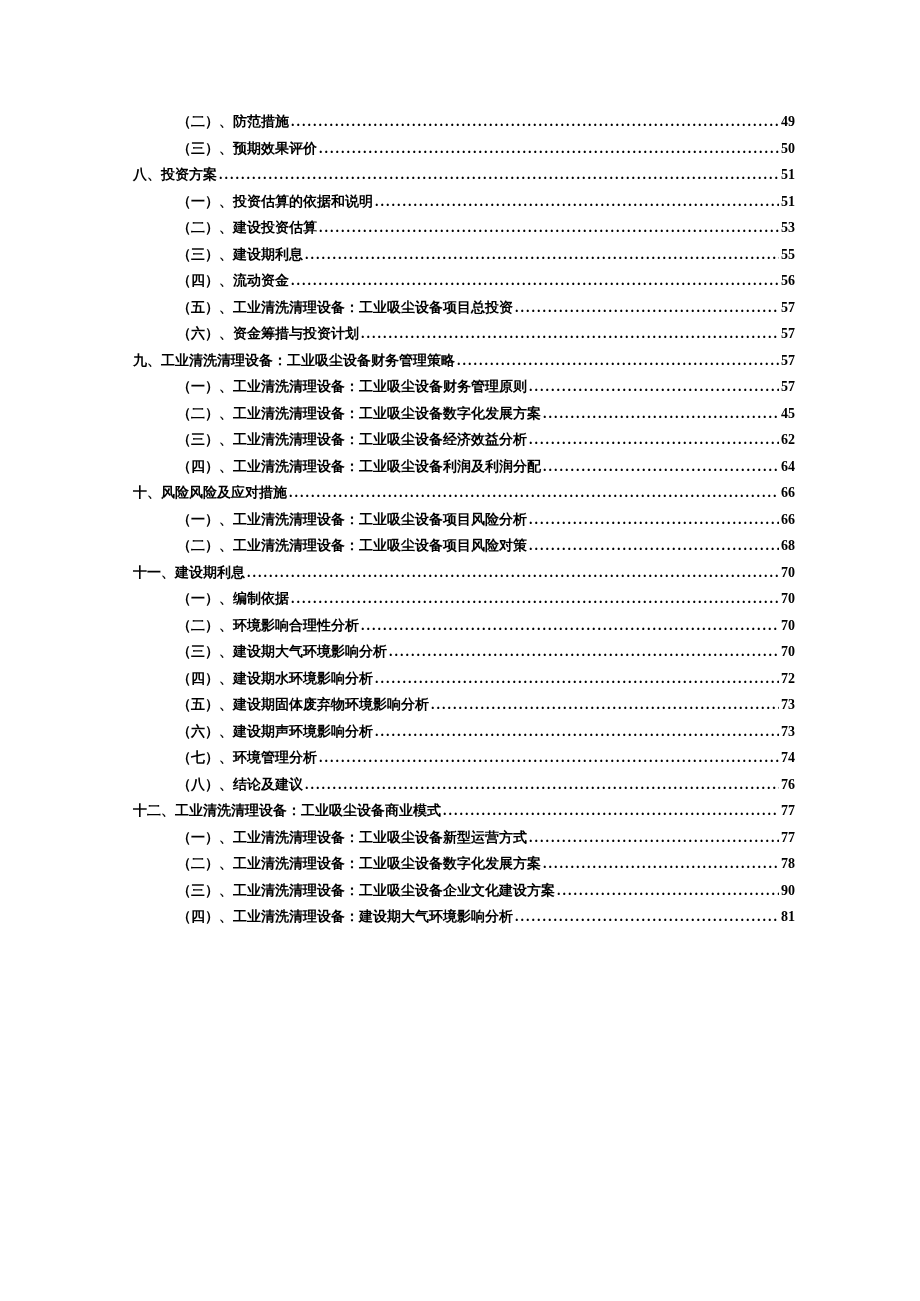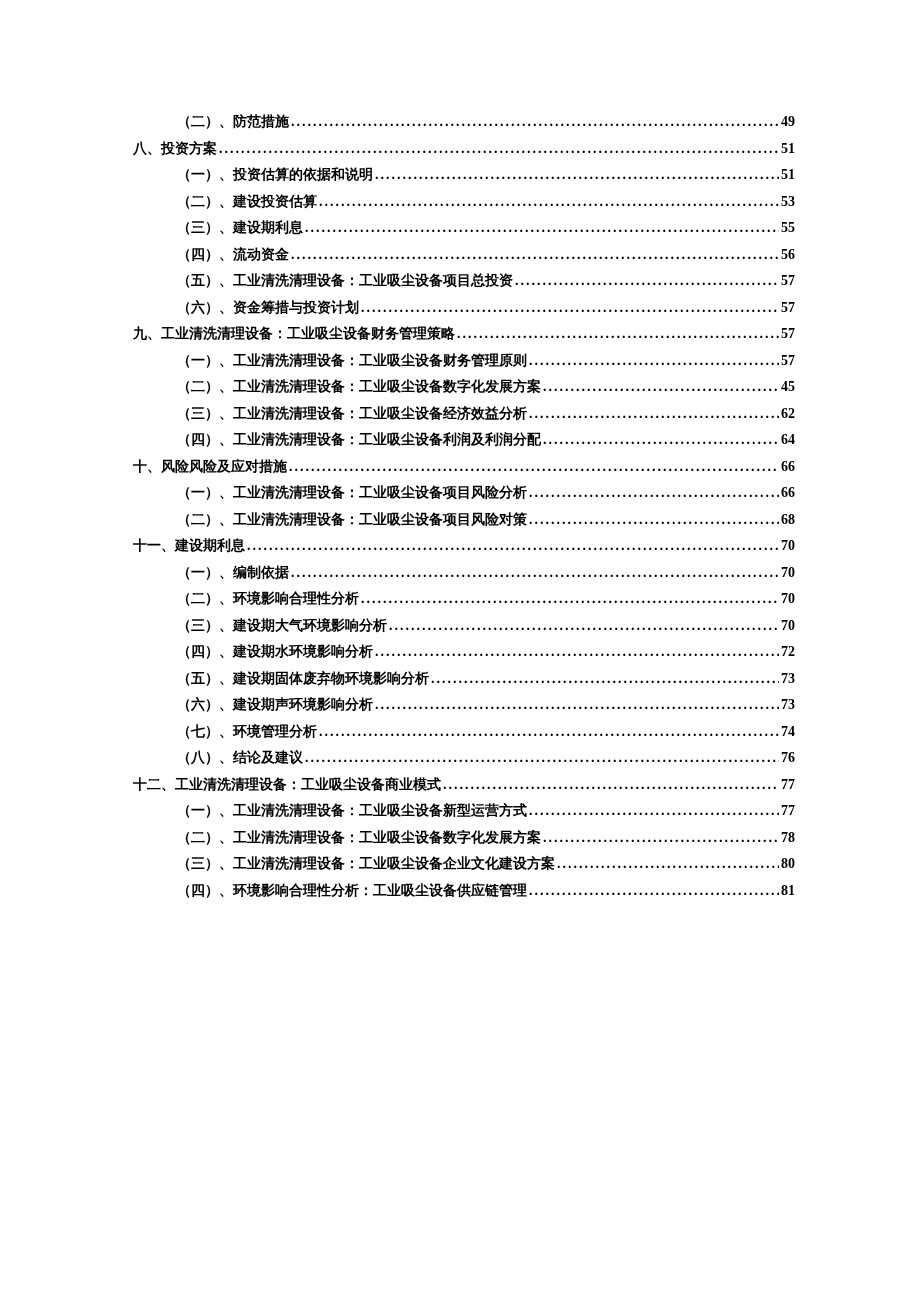--- a/index.html
+++ b/index.html
@@ -48,20 +48,25 @@
 </head>
 <body>
 
 <div class="page">
   <div id="toc-container">
       <div class="toc-line level2">
         <span class="toc-label">（二）、防范措施</span>
         <span class="toc-dots"></span>
         <span class="toc-page">49</span>
       </div>
+      <div class="toc-line level2">
+        <span class="toc-label">（三）、预期效果评价</span>
+        <span class="toc-dots"></span>
+        <span class="toc-page">50</span>
+      </div>
       <div class="toc-line level1">
         <span class="toc-label">八、投资方案</span>
         <span class="toc-dots"></span>
         <span class="toc-page">51</span>
       </div>
       <div class="toc-line level2">
         <span class="toc-label">（一）、投资估算的依据和说明</span>
         <span class="toc-dots"></span>
         <span class="toc-page">51</span>
       </div>
@@ -186,21 +191,21 @@
         <span class="toc-page">77</span>
       </div>
       <div class="toc-line level2">
         <span class="toc-label">（二）、工业清洗清理设备：工业吸尘设备数字化发展方案</span>
         <span class="toc-dots"></span>
         <span class="toc-page">78</span>
       </div>
       <div class="toc-line level2">
         <span class="toc-label">（三）、工业清洗清理设备：工业吸尘设备企业文化建设方案</span>
         <span class="toc-dots"></span>
-        <span class="toc-page">80</span>
-      </div>
-      <div class="toc-line level2">
-        <span class="toc-label">（四）、环境影响合理性分析：工业吸尘设备供应链管理</span>
+        <span class="toc-page">90</span>
+      </div>
+      <div class="toc-line level2">
+        <span class="toc-label">（四）、工业清洗清理设备：建设期大气环境影响分析</span>
         <span class="toc-dots"></span>
         <span class="toc-page">81</span>
       </div>
     </div>
 </div>
 
 </body></html>

